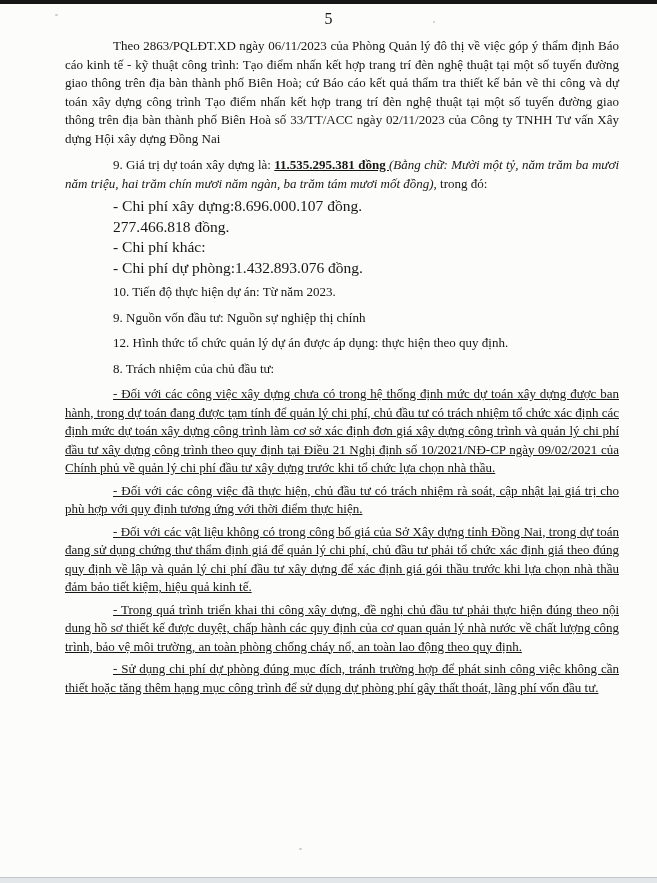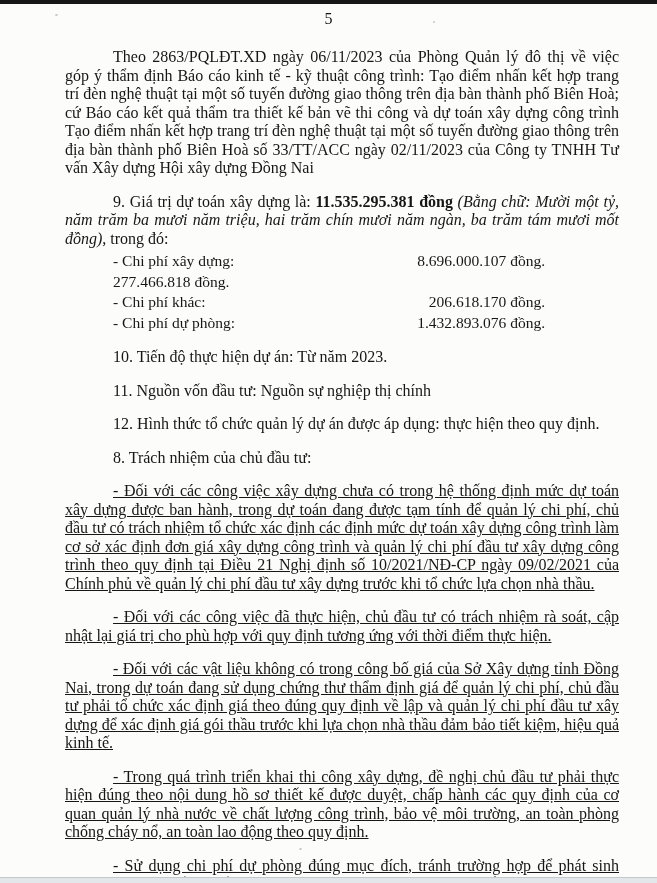--- a/index.html
+++ b/index.html
@@ -38,34 +38,33 @@
     font-size: 16px;
     line-height: 20px;
   }
   .content {
     position: absolute;
     top: 33px;
     left: 65px;
     width: 554px;
   }
   .content p {
-    margin: 15px 0 8px 0;
-    font-size: 16px;
+    margin: 4px 0 8px 0;
+    font-size: 13px;
     line-height: 18.5px;
     text-align: justify;
     text-indent: 48px;
   }
   p.item9-head { margin-bottom: 3px; }
-  .amount-bold { font-weight: bold; }
+  .amount-bold { font-weight: bold; text-decoration: underline; }
   .amount-words { font-style: italic; }
 
   .cost-list { margin: 0 0 5px 0; }
   .cost-row {
     display: flex;
-    justify-content: space-between;
     margin-left: 48px;
     width: 432px;
     font-size: 15.5px;
     line-height: 20.5px;
   }
   .numbered { margin-bottom: 7px !important; }
   .bullet { margin-bottom: 4px !important; text-decoration: underline; }
 </style>
 </head>
 <body>
@@ -87,30 +86,29 @@
     <div class="cost-list">
       <div class="cost-row">
         <span>- Chi phí xây dựng:</span>
         <span>8.696.000.107 đồng.</span>
       </div>
       <div class="cost-row">
         <span>277.466.818 đồng.</span>
       </div>
       <div class="cost-row">
         <span>- Chi phí khác:</span>
-        <span>206.618.170 đồng.</span>
       </div>
       <div class="cost-row">
         <span>- Chi phí dự phòng:</span>
         <span>1.432.893.076 đồng.</span>
       </div>
     </div>
 
     <p class="numbered">10. Tiến độ thực hiện dự án: Từ năm 2023.</p>
-    <p class="numbered">11. Nguồn vốn đầu tư: Nguồn sự nghiệp thị chính</p>
+    <p class="numbered">9. Nguồn vốn đầu tư: Nguồn sự nghiệp thị chính</p>
     <p class="numbered">12. Hình thức tổ chức quản lý dự án được áp dụng: thực hiện theo quy định.</p>
     <p class="numbered">8. Trách nhiệm của chủ đầu tư:</p>
 
     <p class="bullet">- Đối với các công việc xây dựng chưa có trong hệ thống định mức dự toán xây dựng được ban hành, trong dự toán đang được tạm tính để quản lý chi phí, chủ đầu tư có trách nhiệm tổ chức xác định các định mức dự toán xây dựng công trình làm cơ sở xác định đơn giá xây dựng công trình và quản lý chi phí đầu tư xây dựng công trình theo quy định tại Điều 21 Nghị định số 10/2021/NĐ-CP ngày 09/02/2021 của Chính phủ về quản lý chi phí đầu tư xây dựng trước khi tổ chức lựa chọn nhà thầu.</p>
     <p class="bullet">- Đối với các công việc đã thực hiện, chủ đầu tư có trách nhiệm rà soát, cập nhật lại giá trị cho phù hợp với quy định tương ứng với thời điểm thực hiện.</p>
     <p class="bullet">- Đối với các vật liệu không có trong công bố giá của Sở Xây dựng tỉnh Đồng Nai, trong dự toán đang sử dụng chứng thư thẩm định giá để quản lý chi phí, chủ đầu tư phải tổ chức xác định giá theo đúng quy định về lập và quản lý chi phí đầu tư xây dựng để xác định giá gói thầu trước khi lựa chọn nhà thầu đảm bảo tiết kiệm, hiệu quả kinh tế.</p>
     <p class="bullet">- Trong quá trình triển khai thi công xây dựng, đề nghị chủ đầu tư phải thực hiện đúng theo nội dung hồ sơ thiết kế được duyệt, chấp hành các quy định của cơ quan quản lý nhà nước về chất lượng công trình, bảo vệ môi trường, an toàn phòng chống cháy nổ, an toàn lao động theo quy định.</p>
     <p class="bullet">- Sử dụng chi phí dự phòng đúng mục đích, tránh trường hợp để phát sinh công việc không cần thiết hoặc tăng thêm hạng mục công trình để sử dụng dự phòng phí gây thất thoát, lãng phí vốn đầu tư.</p>
 
   </div>

